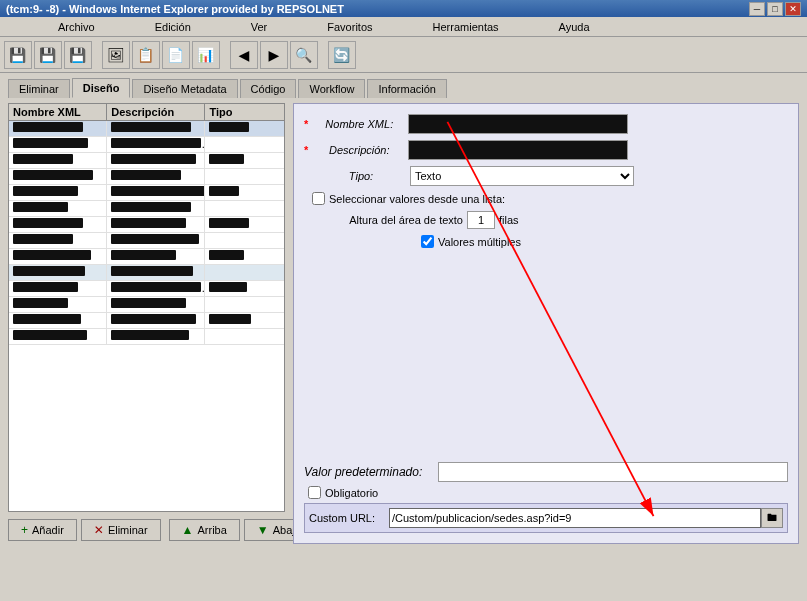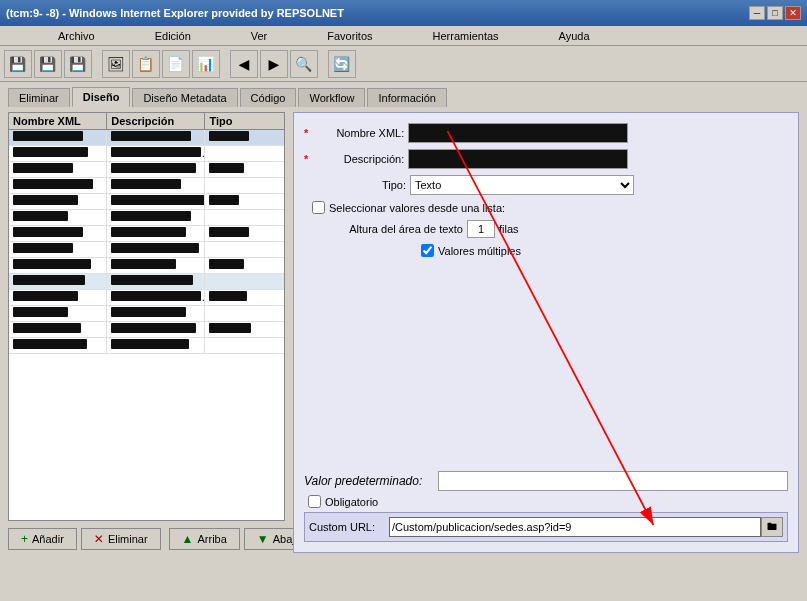--- a/index.html
+++ b/index.html
@@ -1,21 +1,21 @@
 <!DOCTYPE html>
 <html><head>
   <meta charset="utf-8">
   <style>
     * { box-sizing: border-box; margin: 0; padding: 0; }
     body { font-family: 'Segoe UI', Tahoma, sans-serif; font-size: 11px; background: #d4d0c8; overflow: hidden; }
 
     .title-bar {
       background: linear-gradient(to bottom, #4a7ab5, #2a5aa0);
       color: white;
-      height: 26px;
+      height: 17px;
       display: flex;
       align-items: center;
       padding: 0 6px;
       justify-content: space-between;
       user-select: none;
     }
     .title-bar-text { font-size: 11px; font-weight: bold; }
     .title-bar-controls { display: flex; gap: 2px; }
     .title-btn {
       width: 16px; height: 14px;
@@ -177,21 +177,22 @@
     }
 
     .form-row {
       display: flex;
       align-items: center;
       gap: 4px;
     }
     .form-label {
       font-size: 11px;
       min-width: 90px;
-      text-align: right;
+      text-align: center;
+      font-style: italic;
     }
     .required-star { color: red; font-weight: bold; margin-right: 2px; }
     .form-input {
       height: 20px;
       border: 1px solid #999;
       background: white;
       font-size: 11px;
       padding: 0 2px;
     }
     .input-wide { width: 220px; }

